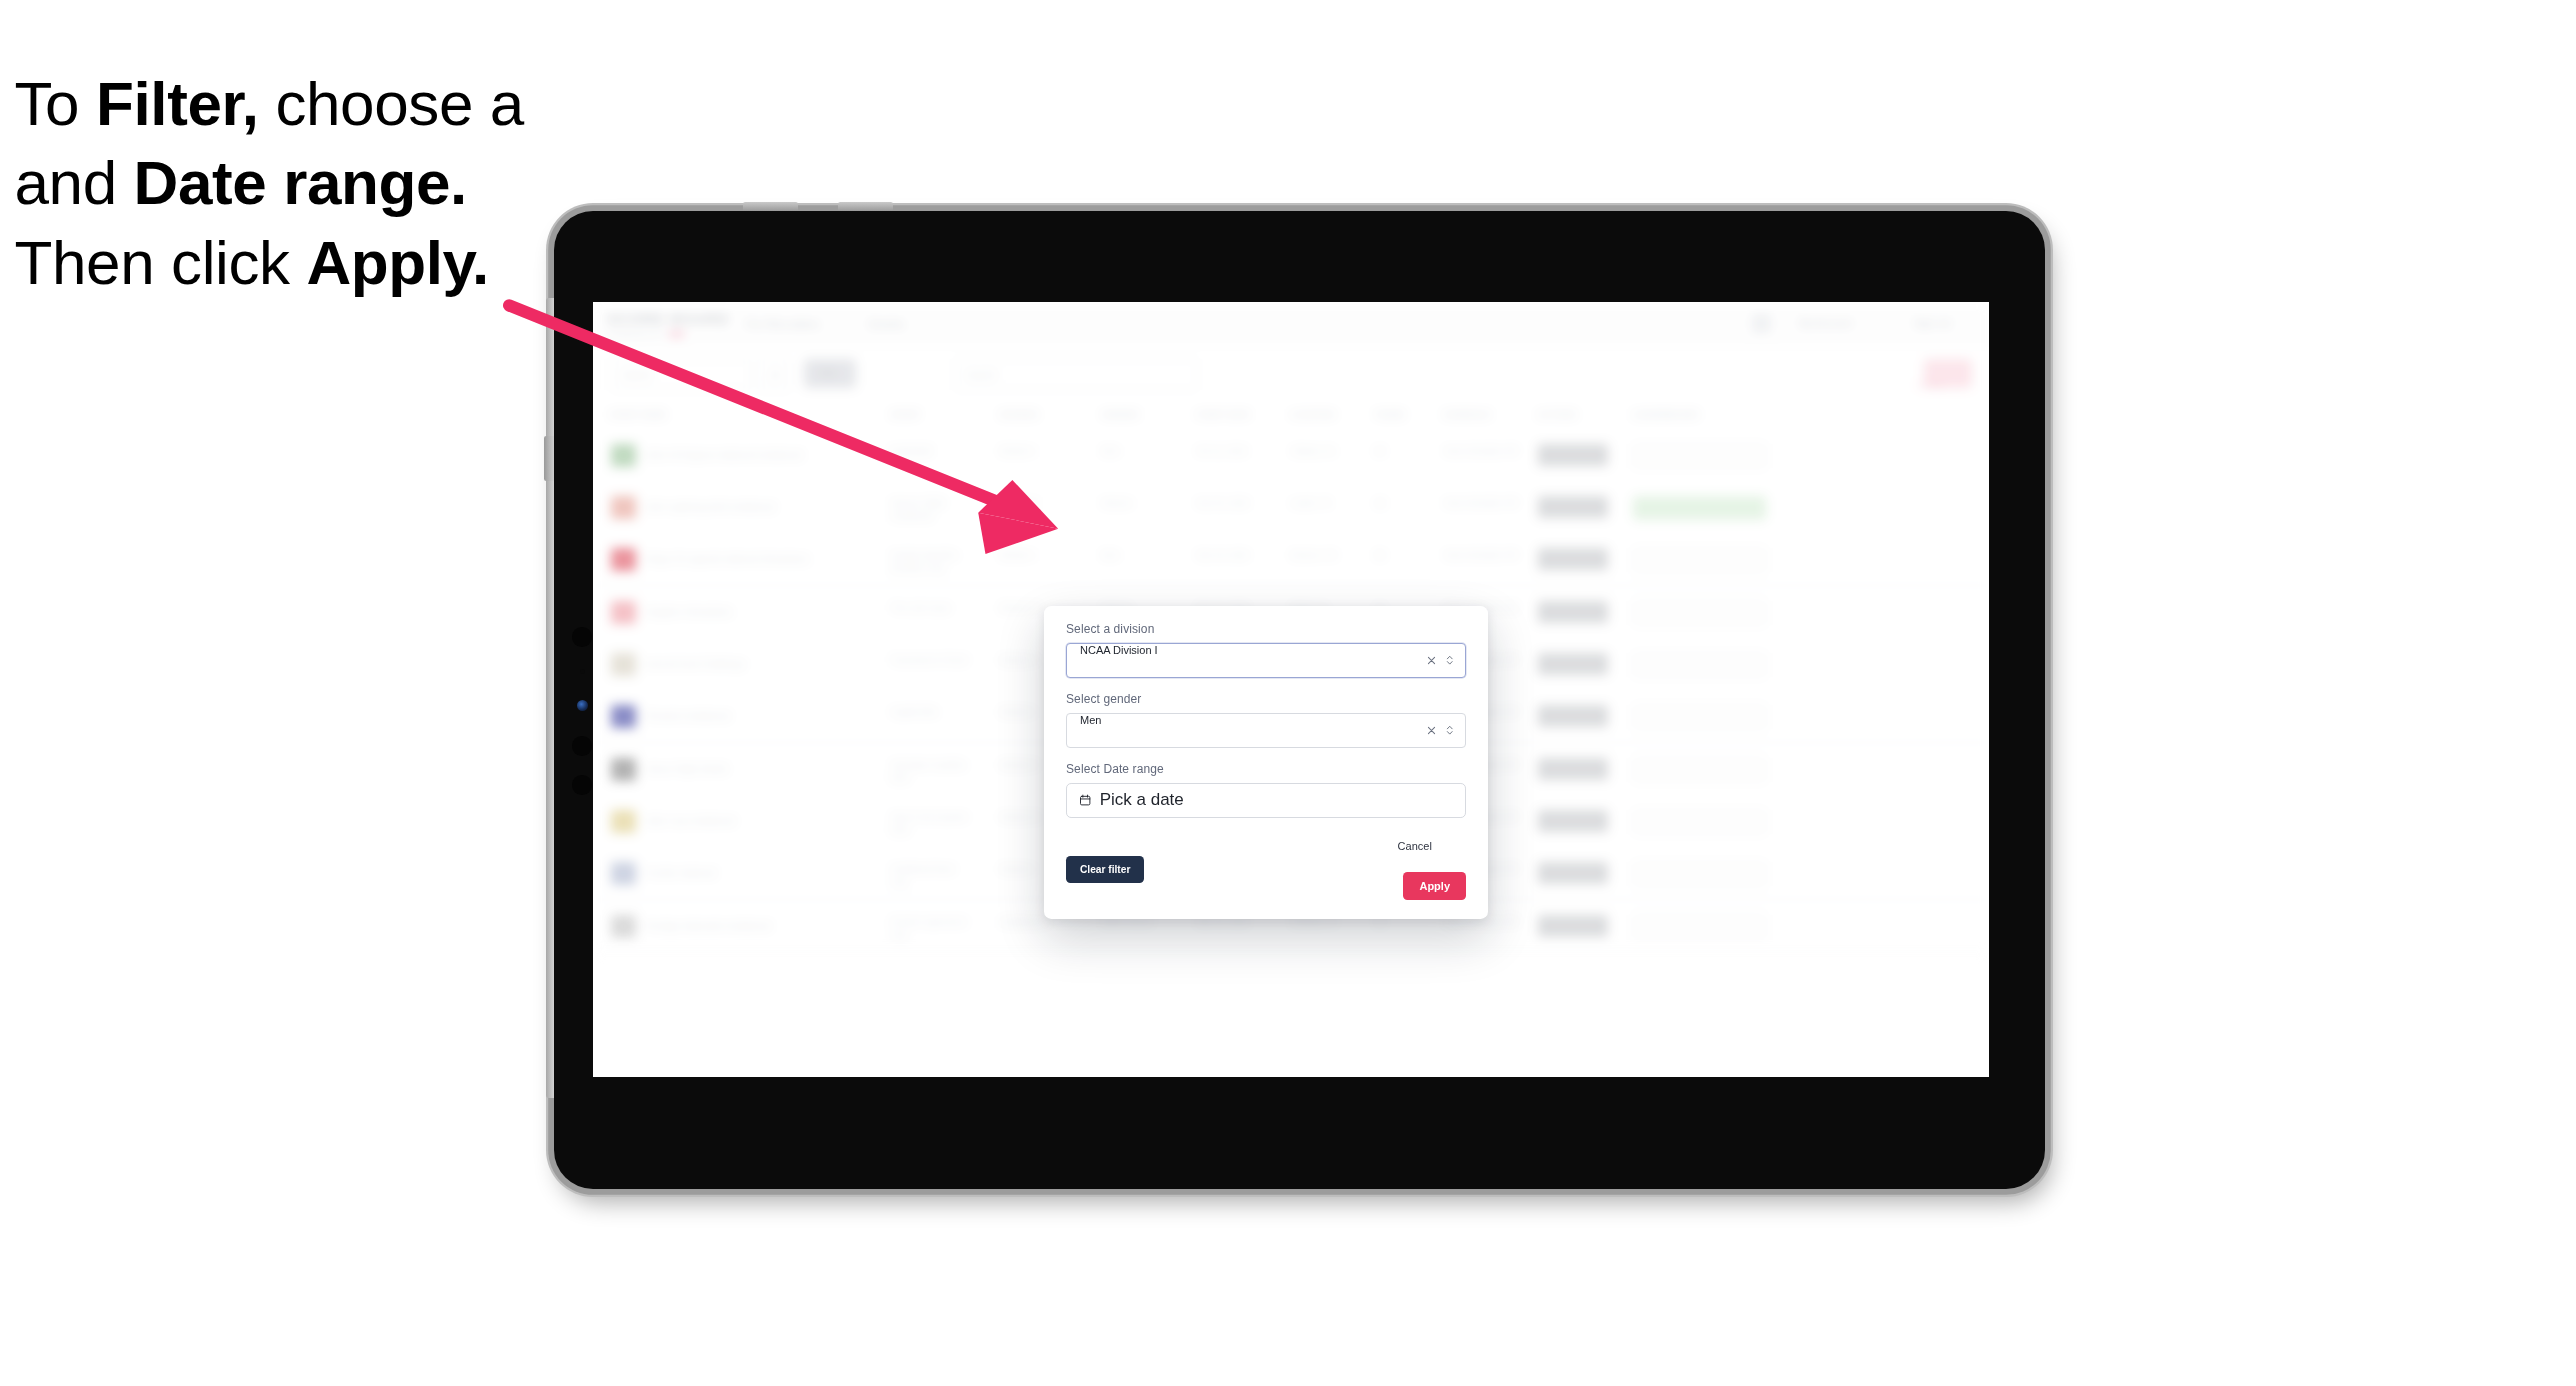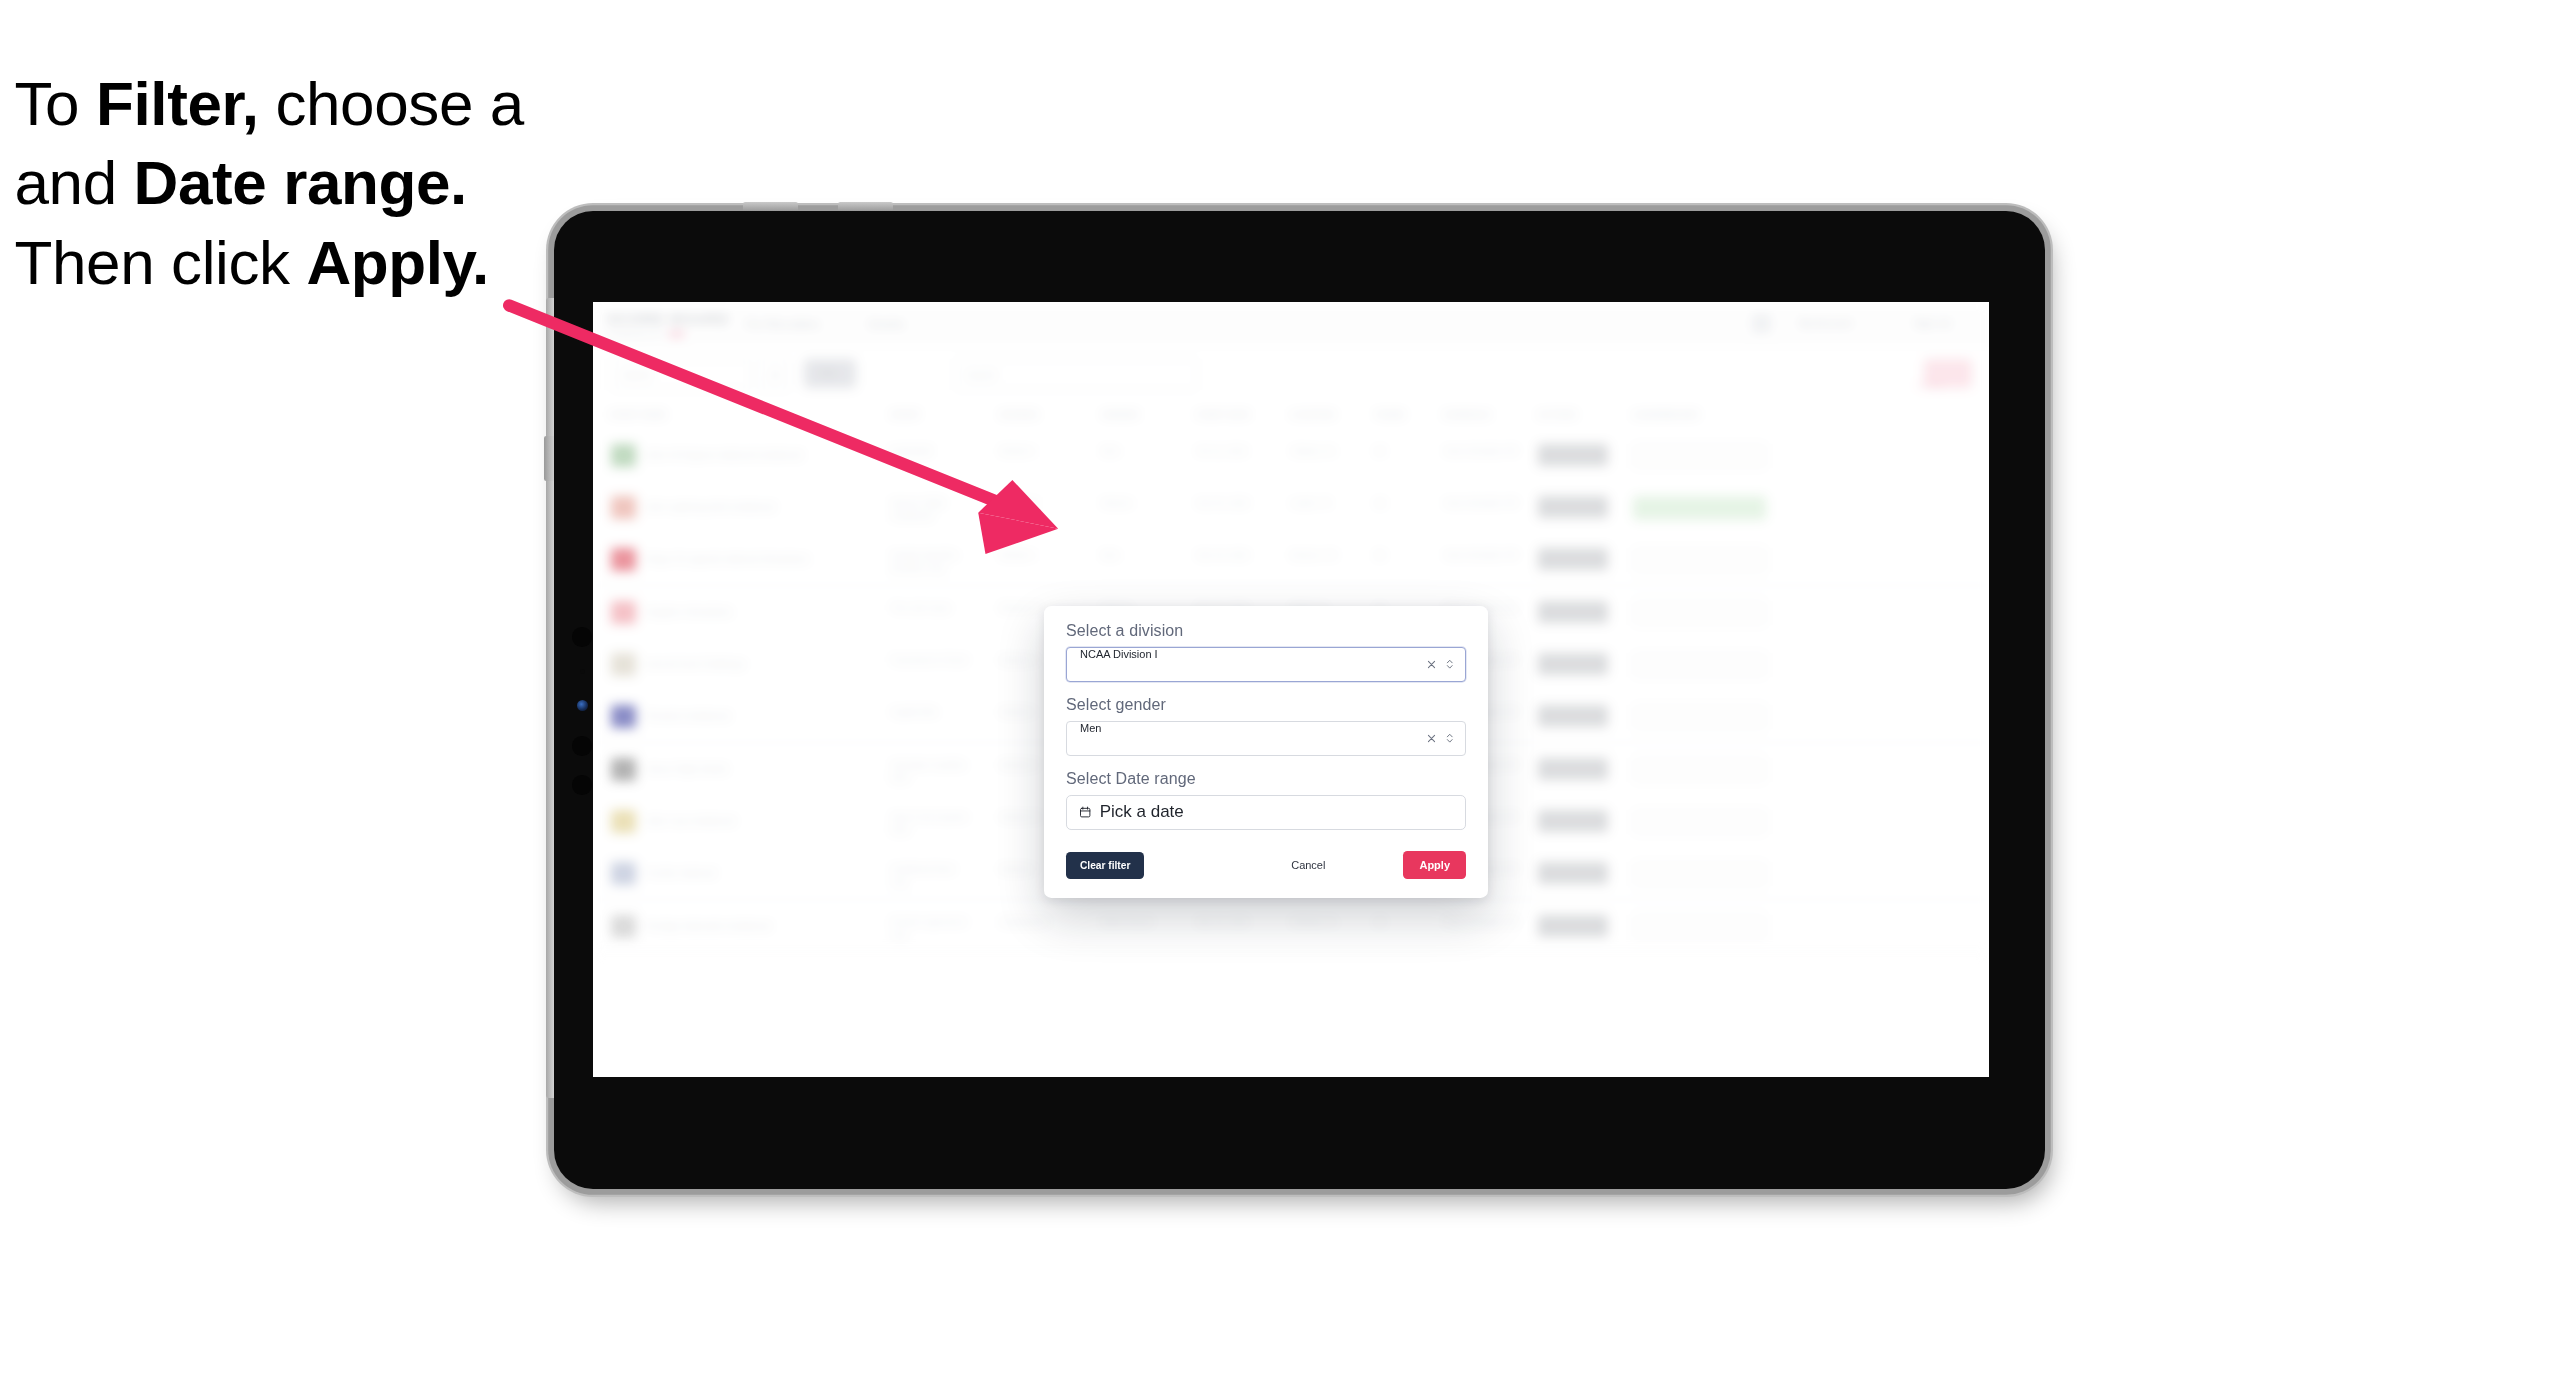--- a/index.html
+++ b/index.html
@@ -232,21 +232,21 @@
   }
   #modal-close{
     position:absolute; right:17.5px; top:10.2px;
     width:22px; height:22px;
     display:flex; align-items:center; justify-content:center;
     color:#545a66; cursor:pointer;
   }
   #modal-body{ padding:16px 22px 0 22px; }
   .field{ margin-bottom:14.5px; }
   .field-label{
-    font-size:16px; color:#61687a; margin-bottom:6.5px; letter-spacing:0.1px;
+    font-size:12px; color:#61687a; margin-bottom:6.5px; letter-spacing:0.1px;
   }
   .select{
     position:relative;
     height:33px;
     border:0.7px solid #d7dae0; border-radius:4px;
     background:#fff;
     display:flex; align-items:flex-start;
   }
   .select.focused{
     border:0.7px solid #9aa6d4;
@@ -270,21 +270,21 @@
     display:flex; align-items:center;
     padding:7.3px 22px 0 22px;
   }
   #clear-filter{
     background:#22314a; color:#ffffff;
     font-size:10.2px; font-weight:600;
     border:none; border-radius:4.4px;
     padding:8px 14px; cursor:pointer;
     font-family:"Liberation Sans", sans-serif;
   }
-  #foot-right{ margin-left:auto; display:flex; align-items:center; gap:32px; }
+  #foot-right{ margin-left:auto; display:flex; align-items:center; gap:19px;flex-direction:column; }
   #cancel-btn{
     background:none; border:none;
     font-size:11px; color:#2f3440; cursor:pointer;
     font-family:"Liberation Sans", sans-serif;
   }
   #apply-btn{
     background:#e8375e; color:#ffffff;
     font-size:11px; font-weight:600;
     border:none; border-radius:4.4px;
     padding:8px 16px; cursor:pointer;

